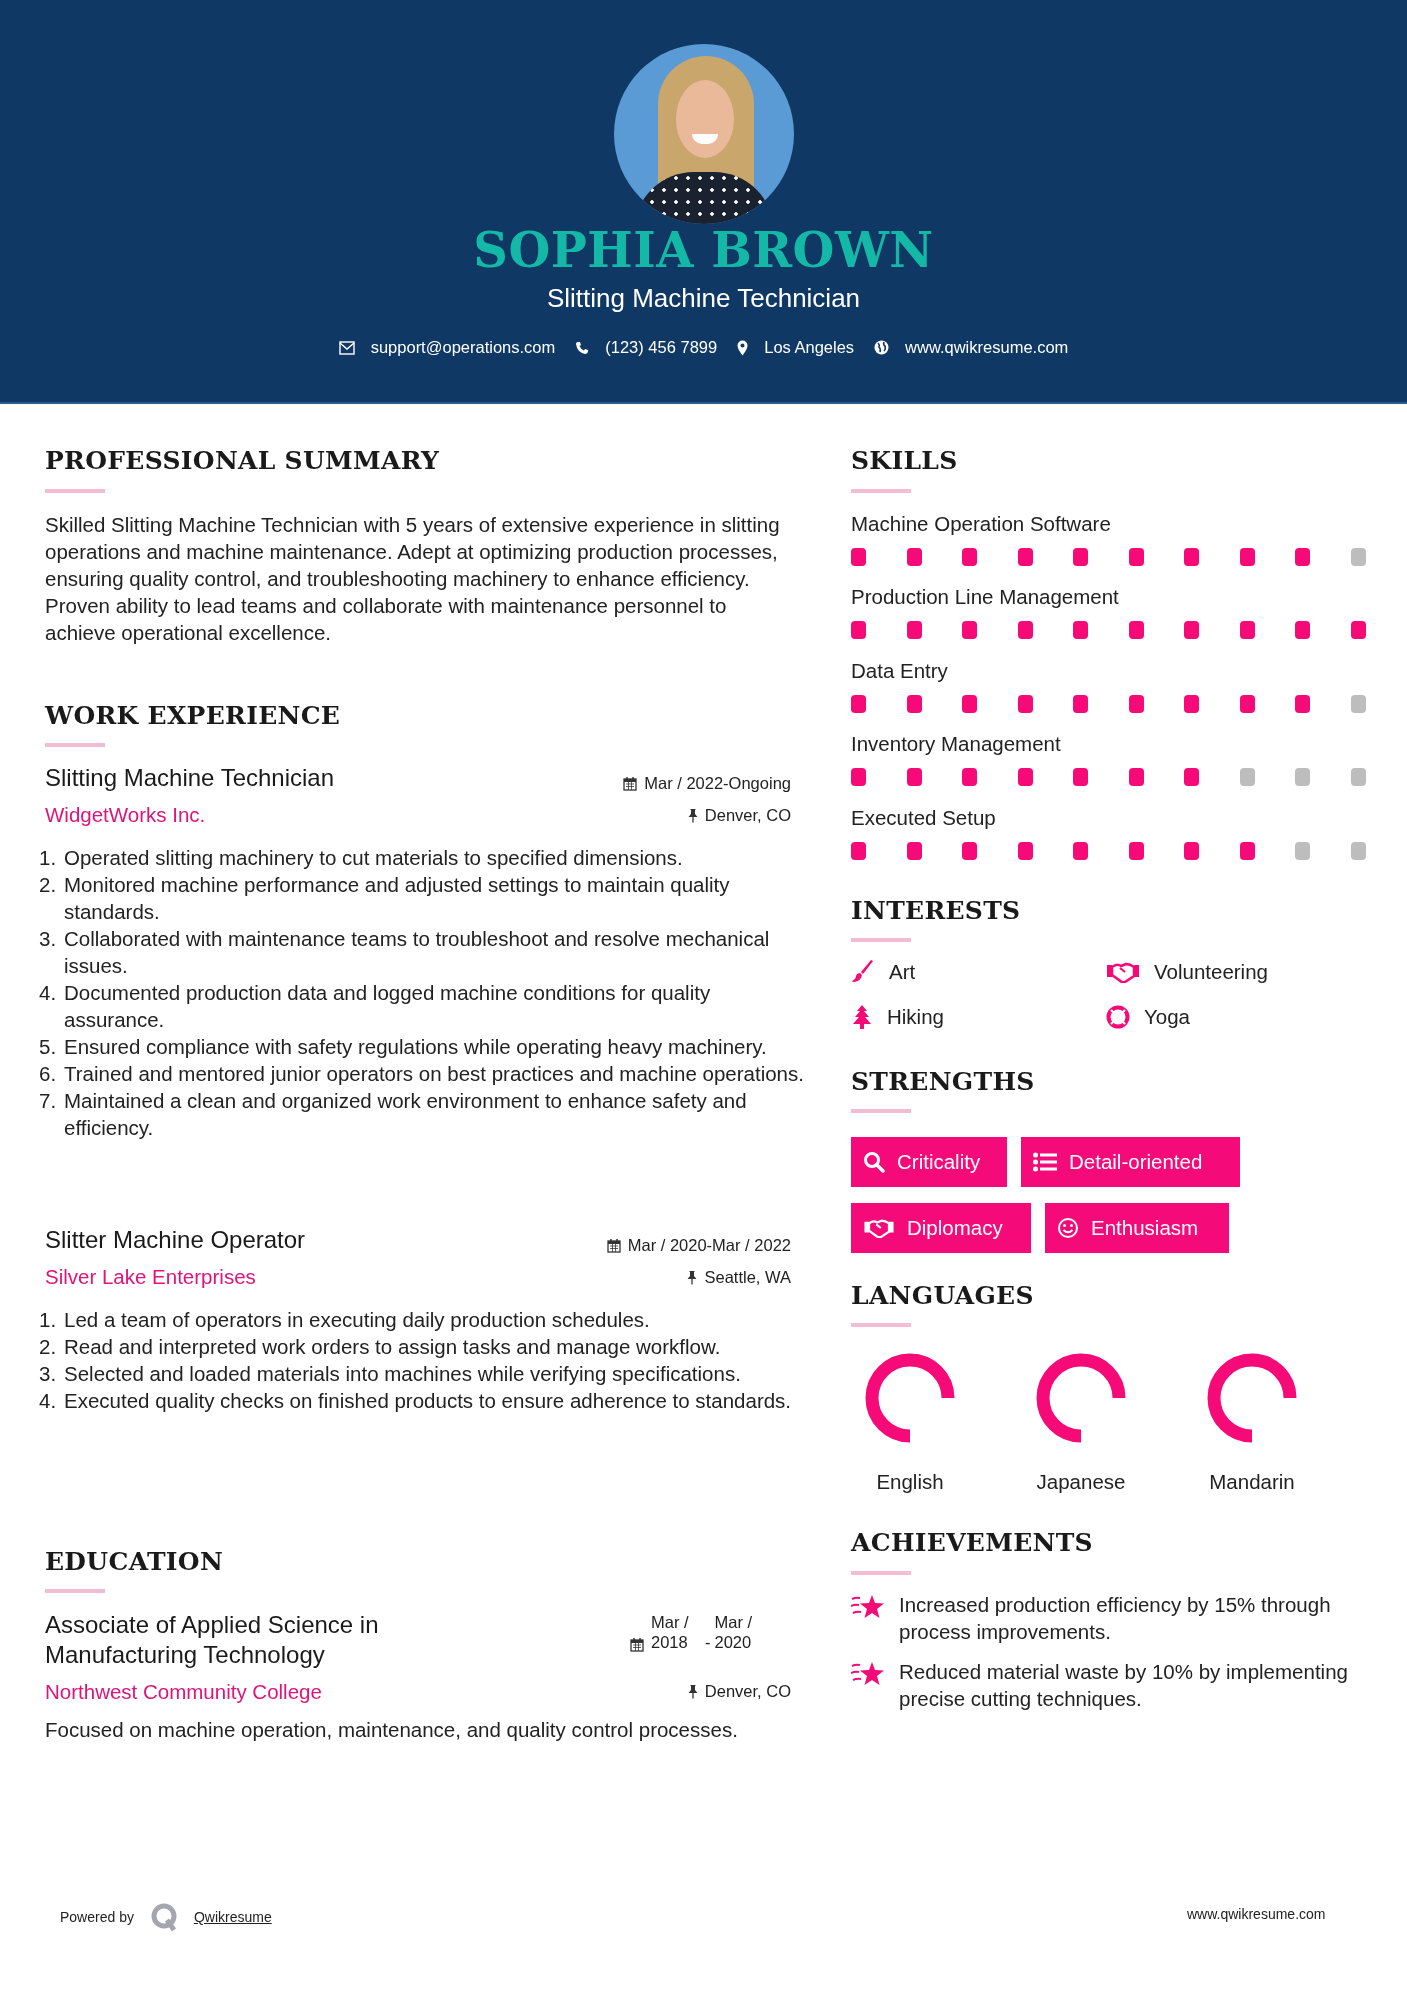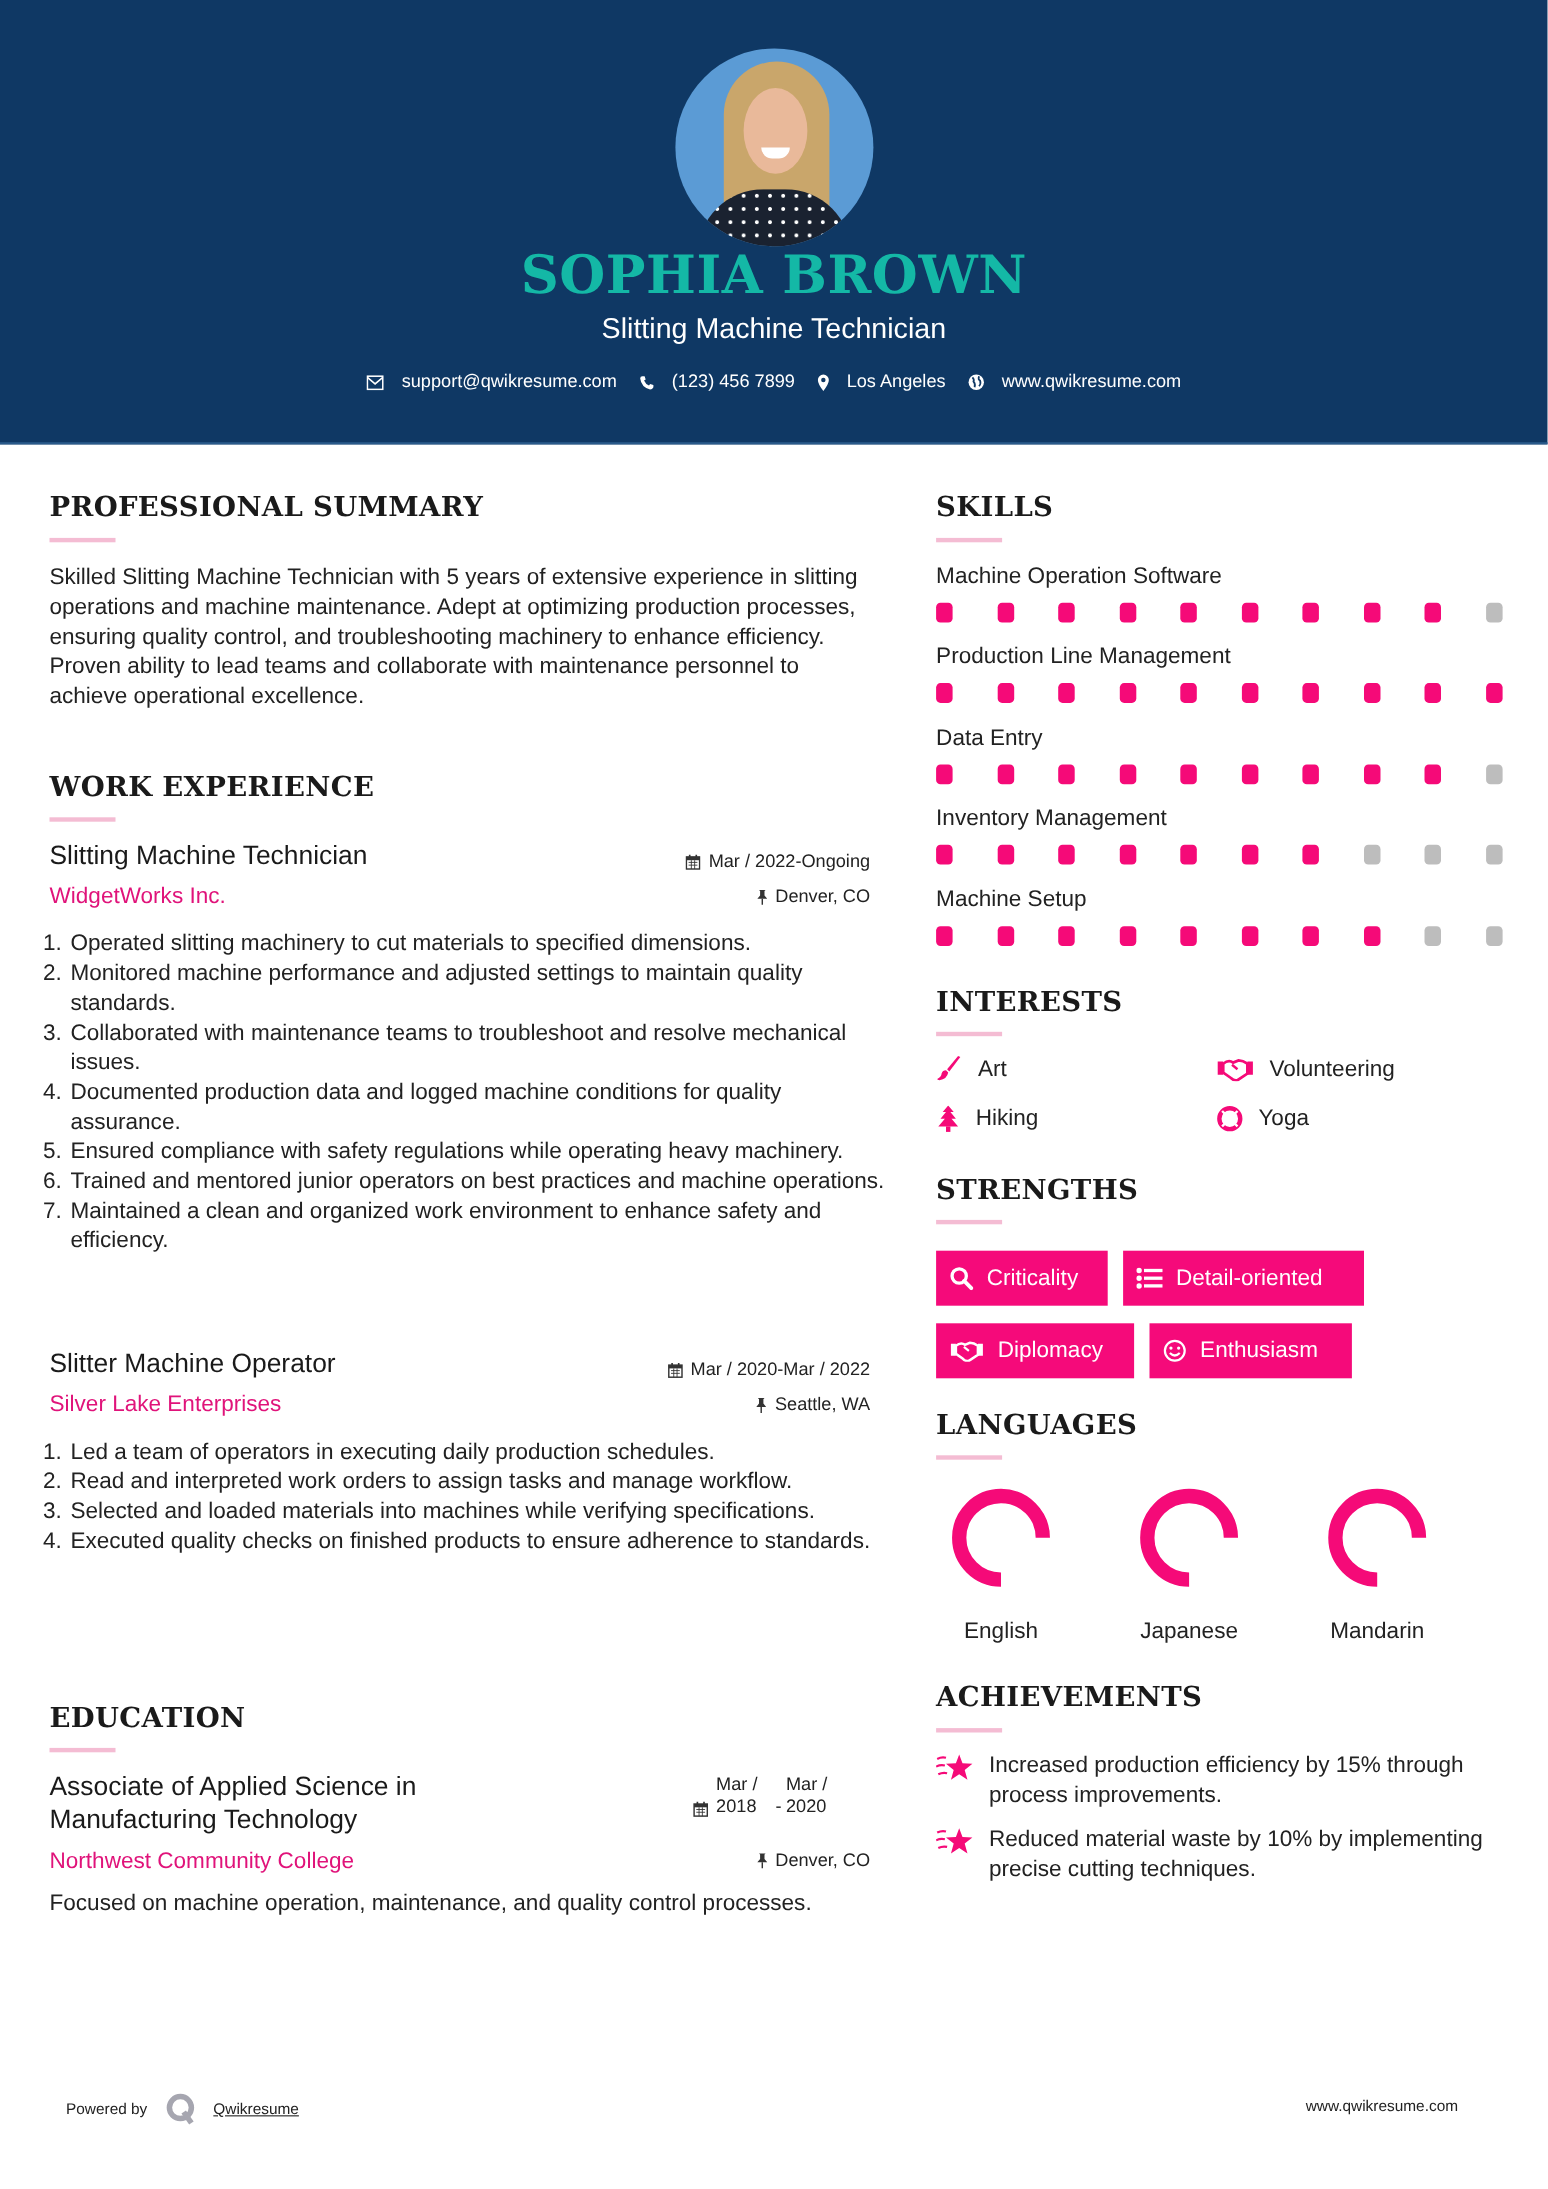--- a/index.html
+++ b/index.html
@@ -73,21 +73,21 @@
     <div class="shirt"></div>
   </div>
   <div class="name">SOPHIA BROWN</div>
   <div class="job-title">Slitting Machine Technician</div>
   <div class="contact">
     <div class="ci">
       <svg width="16" height="14" viewBox="0 0 16 14">
           <rect x="1" y="1" width="14" height="12" fill="none" stroke="#fff" stroke-width="1.4"></rect>
           <path d="M1 2 L8 8 L15 2" fill="none" stroke="#fff" stroke-width="1.4"></path>
         </svg>
-      <span>support@qwikresume.com</span>
+      <span>support@operations.com</span>
     </div>
     <div class="ci">
       <svg width="14" height="14" viewBox="0 0 14 14">
           <path d="M3 1 L5 1 L6 4 L4.5 5 Q6 8.5 9 9.5 L10 8 L13 9 L13 11 Q12 13 10 13 Q2 11 1 3 Q1 1 3 1 Z" fill="#fff"></path>
         </svg>
       <span>(123) 456 7899</span>
     </div>
     <div class="ci">
       <svg width="11" height="16" viewBox="0 0 11 16">
           <path d="M5.5 0.5 A5 5 0 0 1 10.5 5.5 Q10.5 9 5.5 15.5 Q0.5 9 0.5 5.5 A5 5 0 0 1 5.5 0.5 Z" fill="#fff"></path>
@@ -246,21 +246,21 @@
       <div class="dot on"></div>
       <div class="dot on"></div>
       <div class="dot on"></div>
       <div class="dot on"></div>
       <div class="dot"></div>
       <div class="dot"></div>
       <div class="dot"></div>
     </div>
 </div>
 <div class="skill" style="top:806px;">
-  <div class="label">Machine Setup</div>
+  <div class="label">Executed Setup</div>
   <div class="dots">
       <div class="dot on"></div>
       <div class="dot on"></div>
       <div class="dot on"></div>
       <div class="dot on"></div>
       <div class="dot on"></div>
       <div class="dot on"></div>
       <div class="dot on"></div>
       <div class="dot on"></div>
       <div class="dot"></div>

